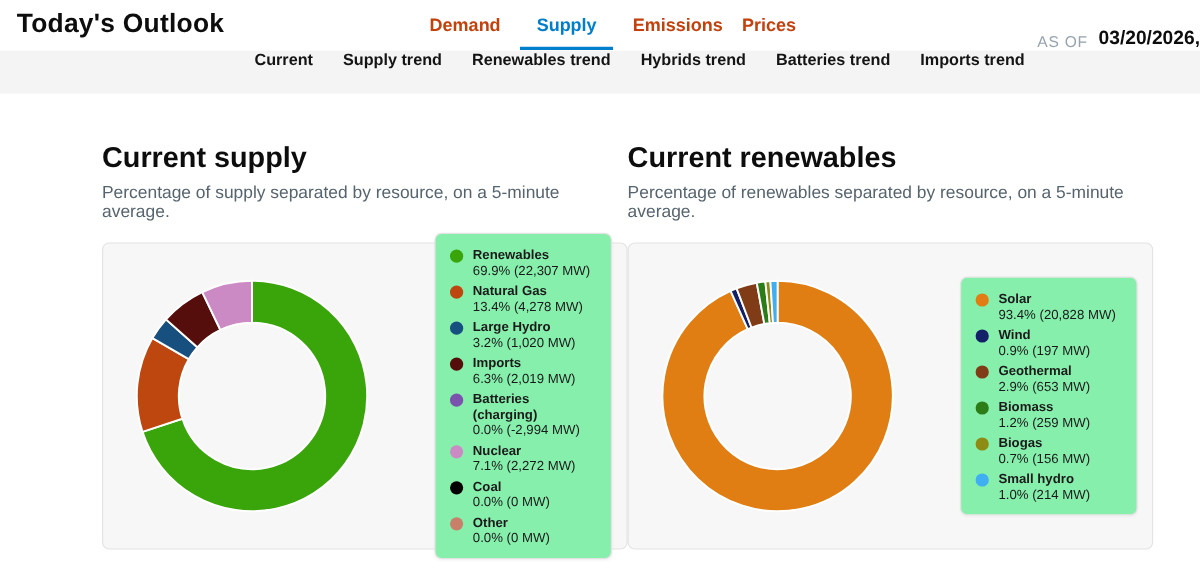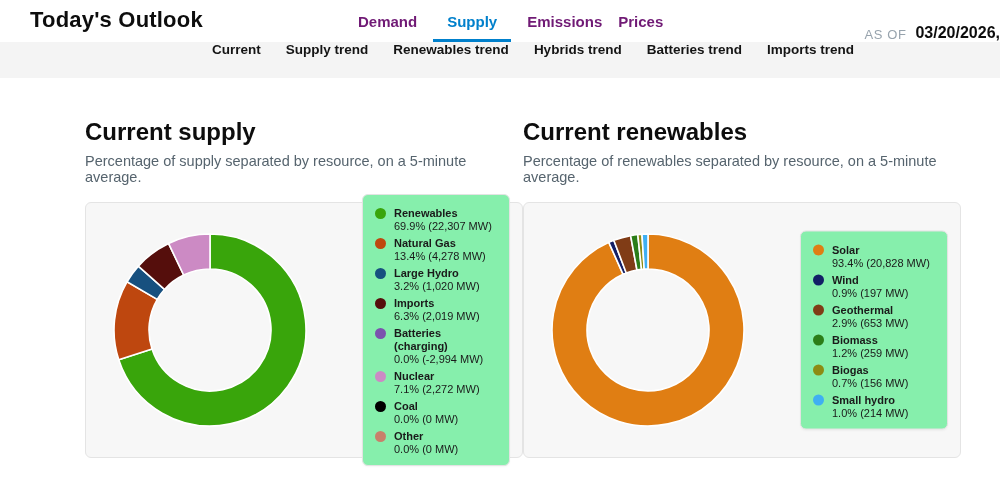--- a/index.html
+++ b/index.html
@@ -5,30 +5,30 @@
   * { box-sizing: border-box; }
   html,body { margin:0; padding:0; }
   body {
     width:1000px; height:490px; position:relative; overflow:hidden;
     background:#ffffff; font-family:"Liberation Sans", sans-serif; color:#111;
   }
 
   
   .header { position:relative; height:42px; background:#fff; }
   .page-title {
-    position:absolute; left:30px; top:7px; margin:0;
+    position:absolute; left:14px; top:7px; margin:0;
     font-size:22px; font-weight:700; letter-spacing:0.2px; color:#0d0d0d;
   }
   .main-nav {
     position:absolute; left:358px; top:0; height:42px;
     display:flex; align-items:stretch; gap:16px;
   }
   .nav-item {
     display:flex; align-items:center; height:42px;
-    font-size:15px; font-weight:700; color:#701a75; cursor:pointer; text-decoration:none;
+    font-size:15px; font-weight:700; color:#c2410c; cursor:pointer; text-decoration:none;
   }
   .nav-item.active {
     color:#0080CC; padding:0 14px;
     box-shadow: inset 0 -3px 0 #0080CC;
     text-align: center;
   }
   .asof {
     position:absolute; right:0; top:0; height:42px;
     display:flex; align-items:flex-end; gap:9px; padding-right:0; white-space:nowrap;
   }

